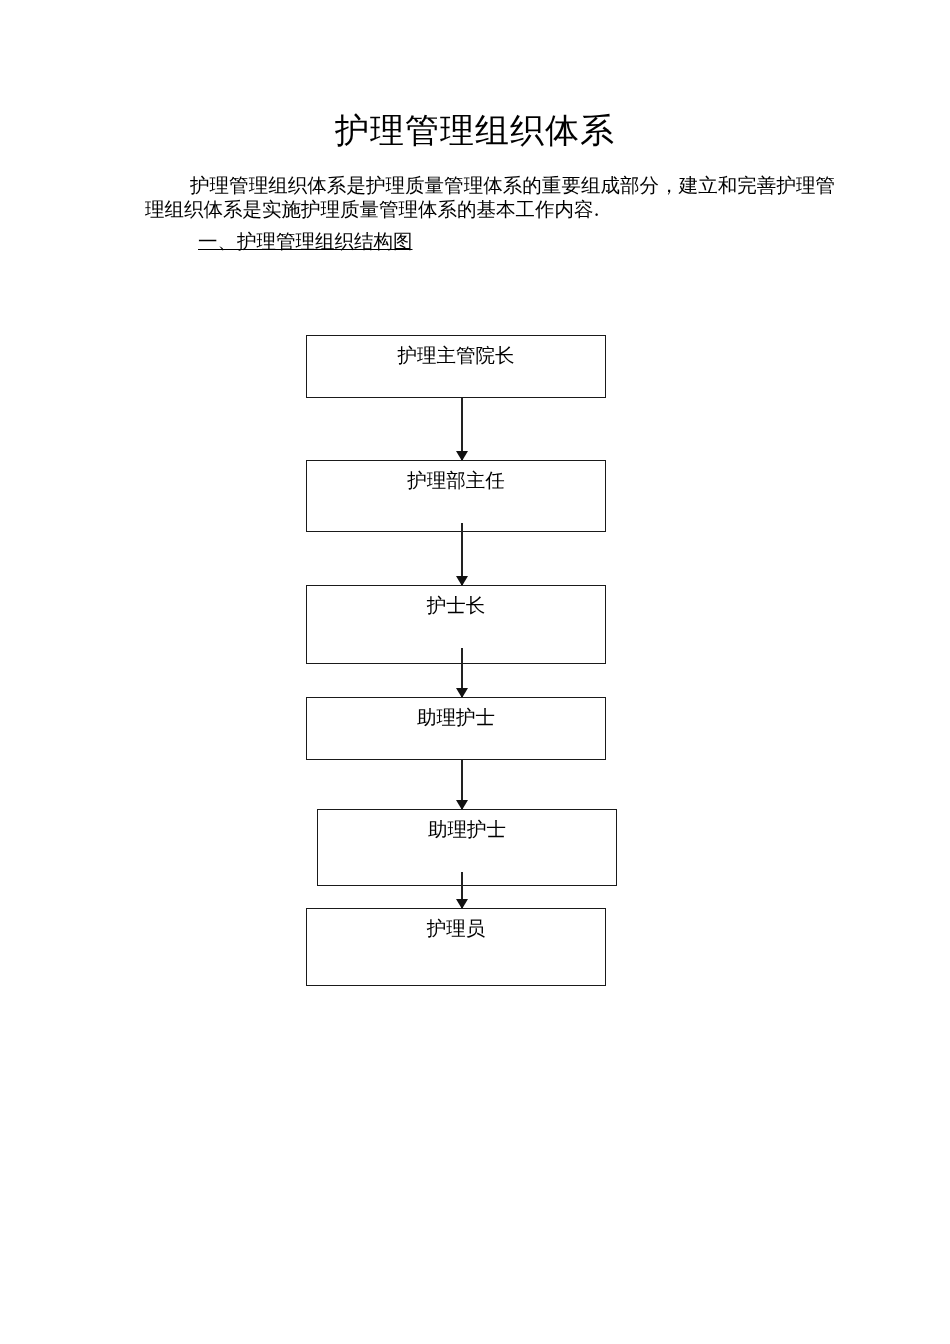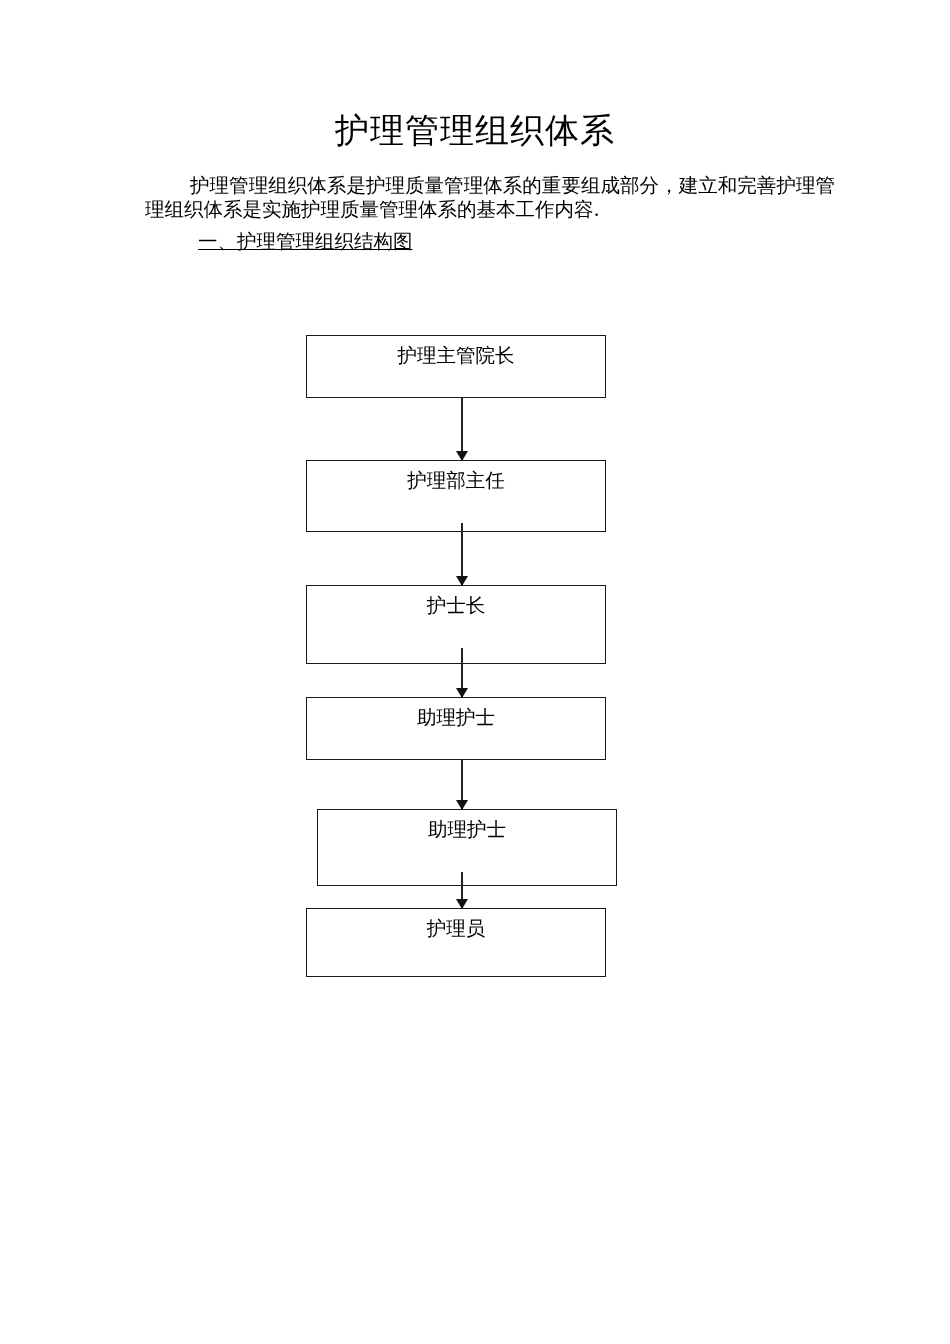--- a/index.html
+++ b/index.html
@@ -115,16 +115,16 @@
     <span class="arrow-head"></span>
   </div>
 
   <div class="flow-box" style="top:809px;height:77px;margin-left:11px;">
     <span>助理护士</span>
   </div>
   <div class="arrow" style="top:872px;height:36px;">
     <span class="arrow-head"></span>
   </div>
 
-  <div class="flow-box" style="top:908px;height:69px;">
+  <div class="flow-box" style="top:908px;height:78px;">
     <span>护理员</span>
   </div>
 </div>
 
 </body></html>

